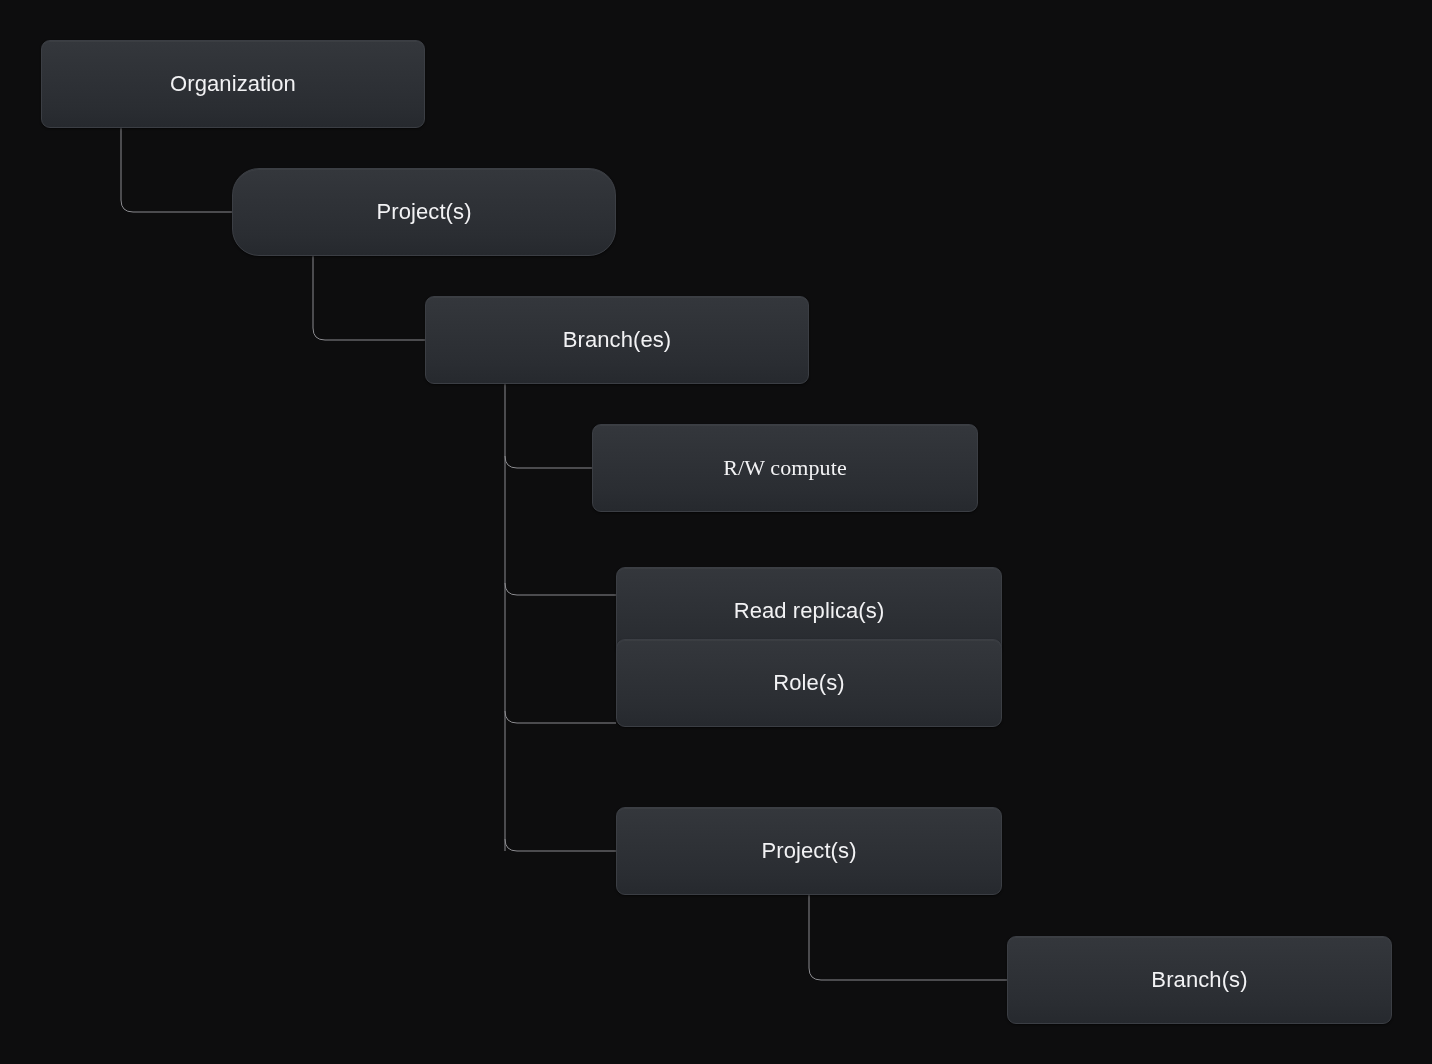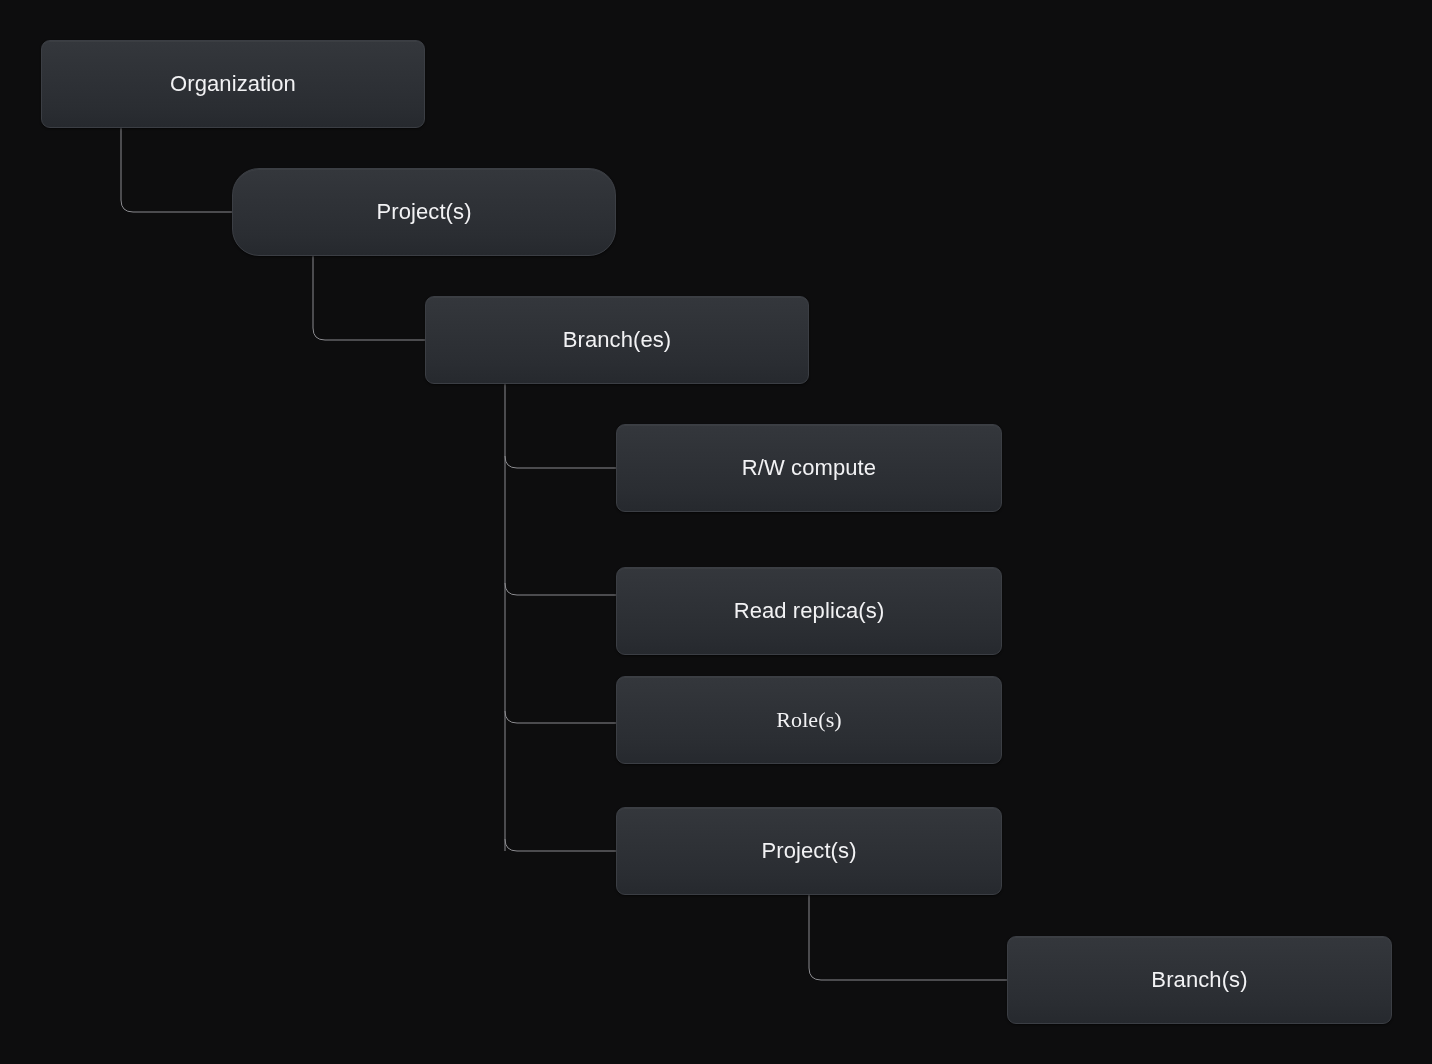--- a/index.html
+++ b/index.html
@@ -68,29 +68,29 @@
   </div>
 
   <div class="node" style="left:232px; top:168px; width:384px; height:88px;border-radius:27px;">
     <span class="node-label">Project(s)</span>
   </div>
 
   <div class="node" style="left:425px; top:296px; width:384px; height:88px;">
     <span class="node-label">Branch(es)</span>
   </div>
 
-  <div class="node" style="left:616px; top:424px; width:386px; height:88px;">
+  <div class="node" style="left:592px; top:424px; width:386px; height:88px;font-family:Liberation Serif, serif;">
     <span class="node-label">R/W compute</span>
   </div>
 
   <div class="node" style="left:616px; top:551px; width:386px; height:88px;margin-top:16px;">
     <span class="node-label">Read replica(s)</span>
   </div>
 
-  <div class="node" style="left:616px; top:676px; width:386px; height:88px;font-family:Liberation Serif, serif;">
+  <div class="node" style="left:616px; top:639px; width:386px; height:88px;">
     <span class="node-label">Role(s)</span>
   </div>
 
   <div class="node" style="left:616px; top:807px; width:386px; height:88px;">
     <span class="node-label">Project(s)</span>
   </div>
 
   <div class="node" style="left:1007px; top:936px; width:385px; height:88px;">
     <span class="node-label">Branch(s)</span>
   </div>

